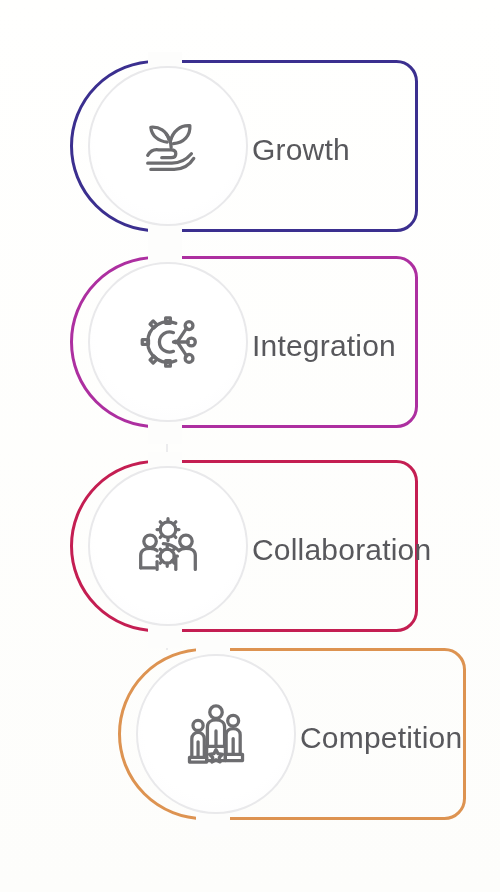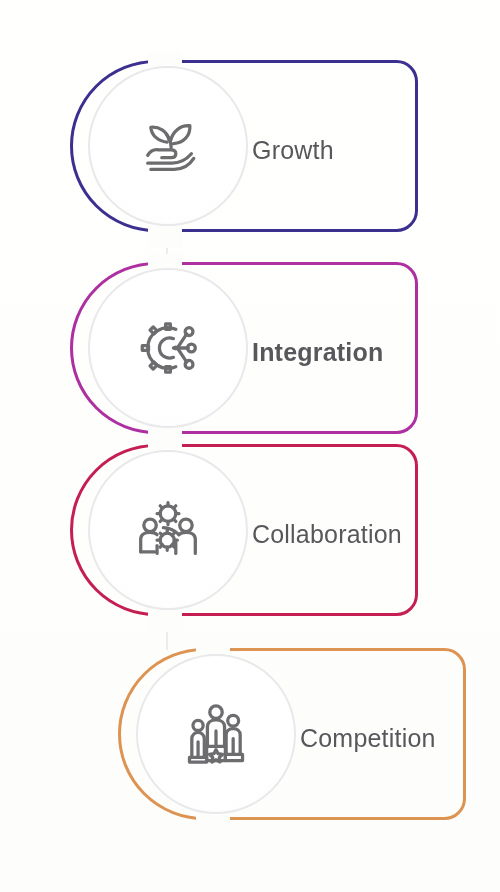--- a/index.html
+++ b/index.html
@@ -90,21 +90,21 @@
   }
 
   
   .label {
     position: absolute;
     left: 252px;
     top: 0;
     height: 196px;
     display: flex;
     align-items: center;
-    font-size: 25px;
+    font-size: 30px;
     color: #58585c;
     letter-spacing: 0.2px;
     white-space: nowrap;
     z-index: 4;
   }
 
   
   .connector {
     position: absolute;
     left: 166px;
@@ -137,21 +137,21 @@
 
           <path class="icon-stroke" d="M24 62 C27 57 32 54 38 55 L54 55 C58 55 60 57 60 60 C60 63 58 65 54 65 L42 65" style="stroke: rgb(109, 109, 112);"></path>
           <path class="icon-stroke" d="M24 72 L55 72 C66 72 74 67 80 60" style="stroke: rgb(109, 109, 112);"></path>
           <path class="icon-stroke" d="M28 80 L58 80 C70 80 78 74 83 66" style="stroke: rgb(109, 109, 112);"></path>
         </svg>
       </span>
     </div>
     <div class="label" style="color: rgb(88, 88, 92);">Growth</div>
   </div>
 
-  <div class="row" style="top:254px;font-weight:bold;">
+  <div class="row" style="top:248px;">
     <div class="card" style="border-color:#ad2fa0;"></div>
     <div class="mask"></div>
     <div class="bubble" style="border-color: rgb(233, 233, 235);">
       <span>
         <svg viewBox="0 0 100 100" aria-hidden="true">
 
           <path class="icon-stroke" d="M60 26 A26 26 0 1 0 60 74" style="stroke: rgb(109, 109, 112);"></path>
 
           <path class="icon-stroke" d="M47 19 L53 19 L53 26 L47 26 Z" style="stroke: rgb(109, 109, 112);"></path>
           <path class="icon-stroke" d="M27 27 L31 23 L36 28 L32 32 Z" style="stroke: rgb(109, 109, 112);"></path>
@@ -168,21 +168,21 @@
           <circle class="icon-stroke" cx="80" cy="50" r="5" style="stroke: rgb(109, 109, 112);"></circle>
           <circle class="icon-stroke" cx="77" cy="29" r="5" style="stroke: rgb(109, 109, 112);"></circle>
           <circle class="icon-stroke" cx="77" cy="71" r="5" style="stroke: rgb(109, 109, 112);"></circle>
           <circle class="icon-fill" cx="60" cy="50" r="3.2" style="fill: rgb(109, 109, 112);"></circle>
         </svg>
       </span>
     </div>
     <div class="label" style="color: rgb(88, 88, 92);">Integration</div>
   </div>
 
-  <div class="row" style="top:436px;">
+  <div class="row" style="top:452px;">
     <div class="card" style="border-color:#c41e52;"></div>
     <div class="mask"></div>
     <div class="bubble" style="border-color: rgb(233, 233, 235);">
       <span>
         <svg viewBox="0 0 100 100" aria-hidden="true">
 
           <circle class="icon-stroke" cx="50" cy="29" r="10" style="stroke: rgb(109, 109, 112);"></circle>
           <path class="icon-stroke" d="M50 15 L50 19 M50 39 L50 43 M36 29 L40 29 M60 29 L64 29
                                         M40 19 L43 22 M57 36 L60 39 M60 19 L57 22 M43 36 L40 39" style="stroke: rgb(109, 109, 112);"></path>
 

